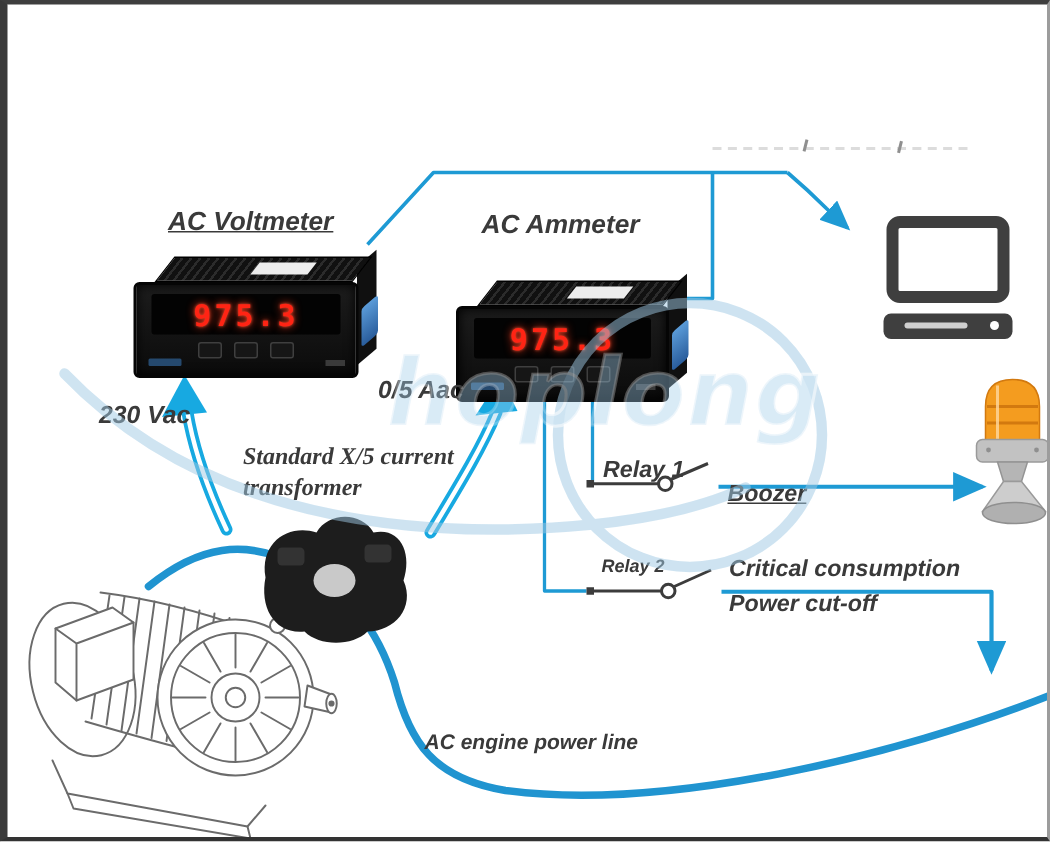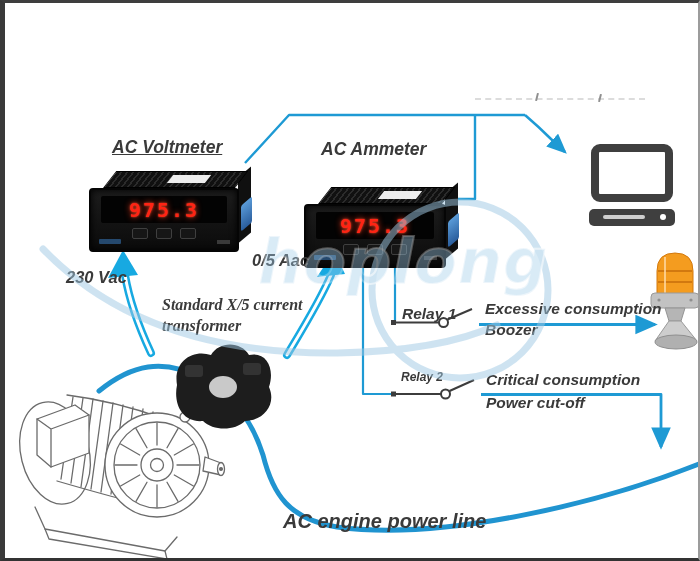--- a/index.html
+++ b/index.html
@@ -12,25 +12,25 @@
   }
   
   .lbl{position:absolute;font-style:italic;font-weight:600;color:#3a3a3a;
        white-space:nowrap;z-index:30;font-family:"Liberation Sans",sans-serif;}
   .lbl-voltmeter{left:107px;top:134px;font-size:17.5px;text-decoration:underline;}
   .lbl-ammeter{left:316px;top:136px;font-size:17.5px;}
   .lbl-230{left:48px;top:265px;font-size:16.5px;margin-left:13px;}
   .lbl-05{left:247px;top:236px;font-size:16.5px;margin-top:12px;}
   .lbl-xfmr{left:157px;top:292px;font-size:16px;line-height:1.3;font-family:Liberation Serif, serif;}
   .lbl-xfmr span{display:block;}
-  .lbl-powerline{left:278px;top:507px;font-size:20px;}
+  .lbl-powerline{left:278px;top:483px;font-size:14px;}
   .lbl-relay1{left:397px;top:302px;font-size:15.5px;}
   .lbl-relay2{left:396px;top:367px;font-size:12px;}
   .lbl-r1d1{left:480px;top:297px;font-size:15.5px;}
-  .lbl-r1d2{left:480px;top:318px;font-size:15.5px;}
+  .lbl-r1d2{left:480px;top:318px;font-size:15.5px;text-decoration:underline;}
   .lbl-r2d1{left:481px;top:368px;font-size:15.5px;}
   .lbl-r2d2{left:481px;top:391px;font-size:15.5px;}
   
   .wires{position:absolute;left:0;top:0;z-index:10;}
   
   .meter{position:absolute;z-index:20;width:150px;}
   #voltmeter{left:84px;top:168px;}
   #ammeter{left:299px;top:184px;width:142px;}
   .m-side{position:absolute;top:1px;right:-12px;width:13px;height:66px;
           background:#101010;transform:skewY(-40deg);}
@@ -223,21 +223,20 @@
   <div class="lbl lbl-ammeter">AC Ammeter</div>
   <div class="lbl lbl-230">230 Vac</div>
   <div class="lbl lbl-05">0/5 Aac</div>
   <div class="lbl lbl-xfmr">
     <span>Standard X/5 current</span>
     <span>transformer</span>
   </div>
   <div class="lbl lbl-powerline">AC engine power line</div>
 
   <div class="lbl lbl-relay1">Relay 1</div>
-  <div class="lbl lbl-r1d1">Excessive consumption</div>
   <div class="lbl lbl-r1d2">Boozer</div>
 
   <div class="lbl lbl-relay2">Relay 2</div>
   <div class="lbl lbl-r2d1">Critical consumption</div>
   <div class="lbl lbl-r2d2">Power cut-off</div>
 
   <div class="watermark">
     <svg width="700" height="561" viewBox="0 0 700 561">
       <circle cx="455" cy="287" r="88" fill="none" stroke="#9fc9e4" stroke-width="7"></circle>
       <path d="M 38 246 Q 140 352 332 350 Q 436 348 492 322" fill="none" stroke="#9fc9e4" stroke-width="7" stroke-linecap="round"></path>

